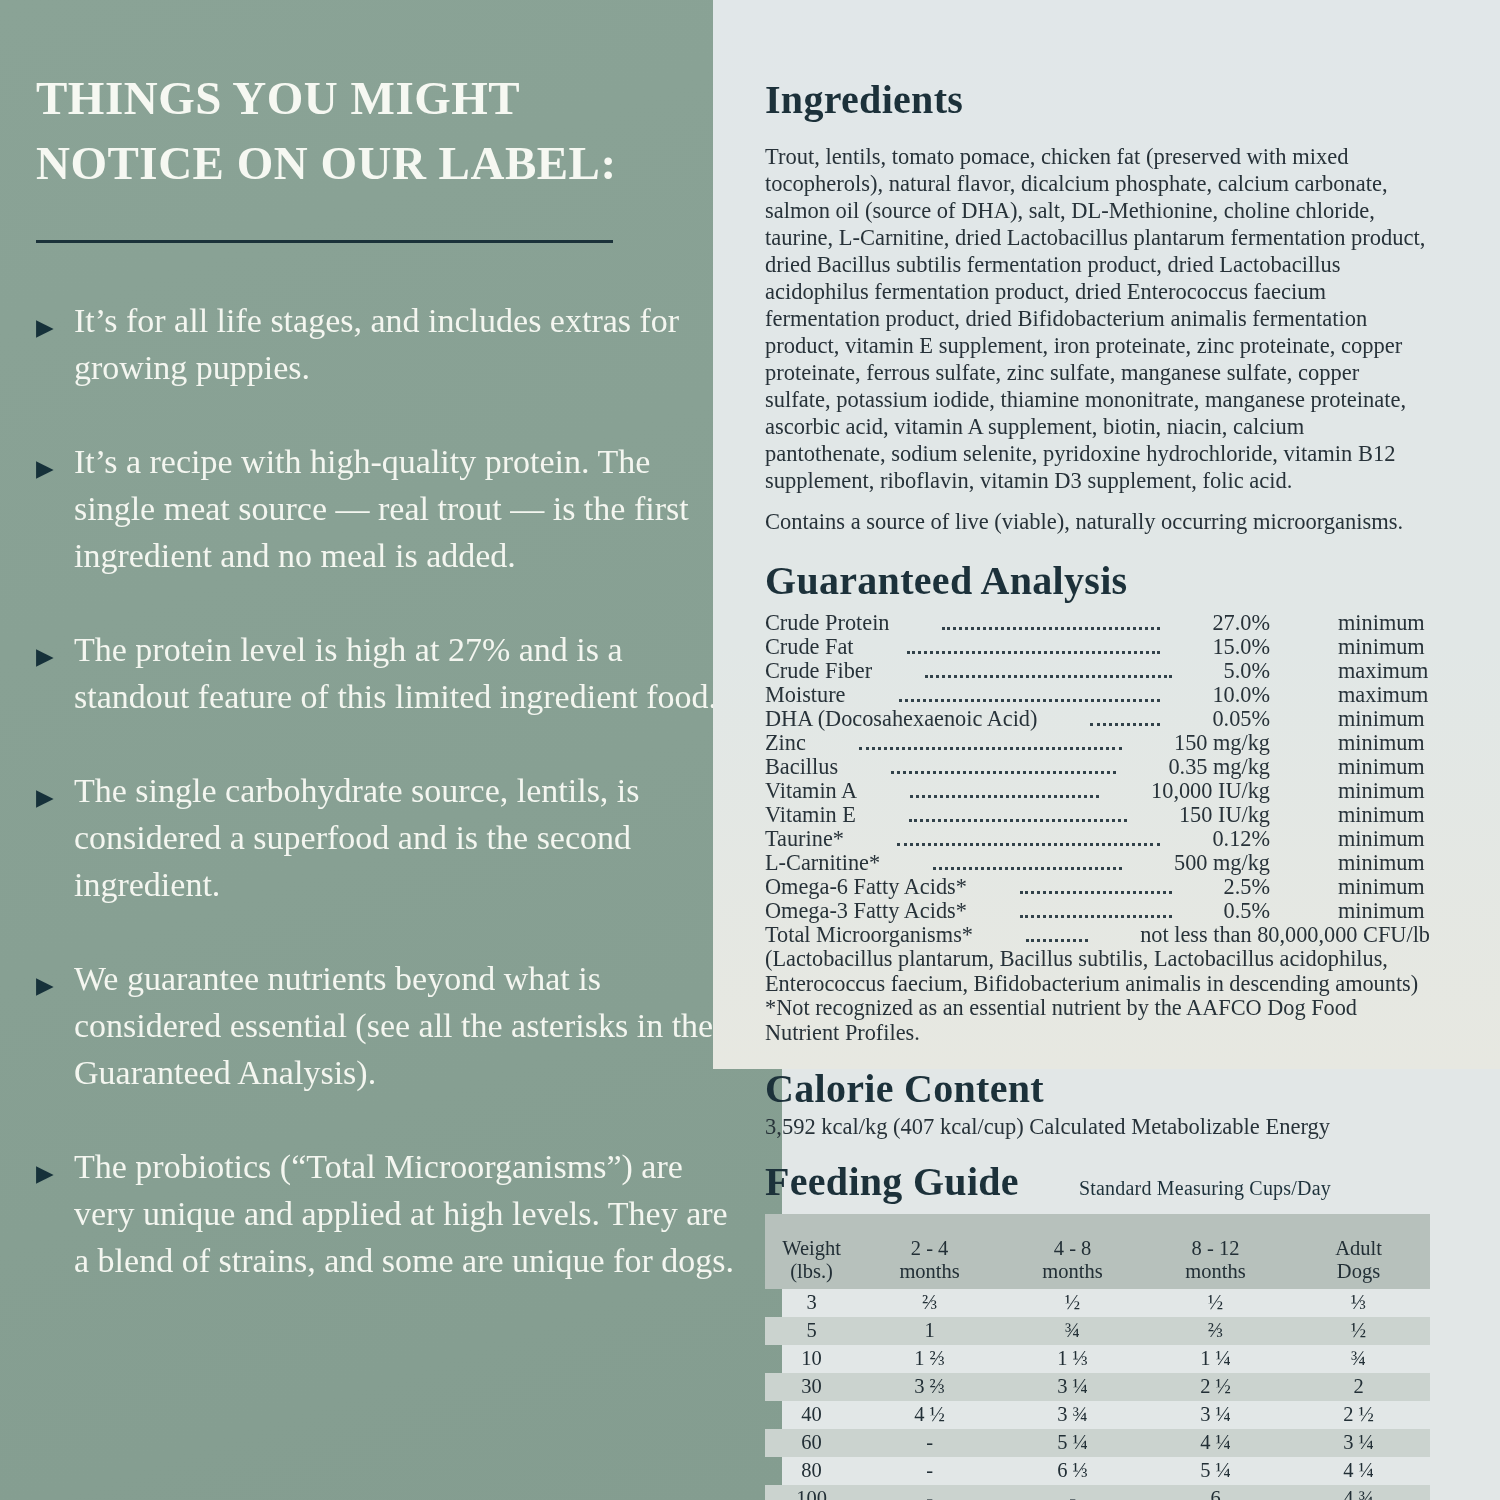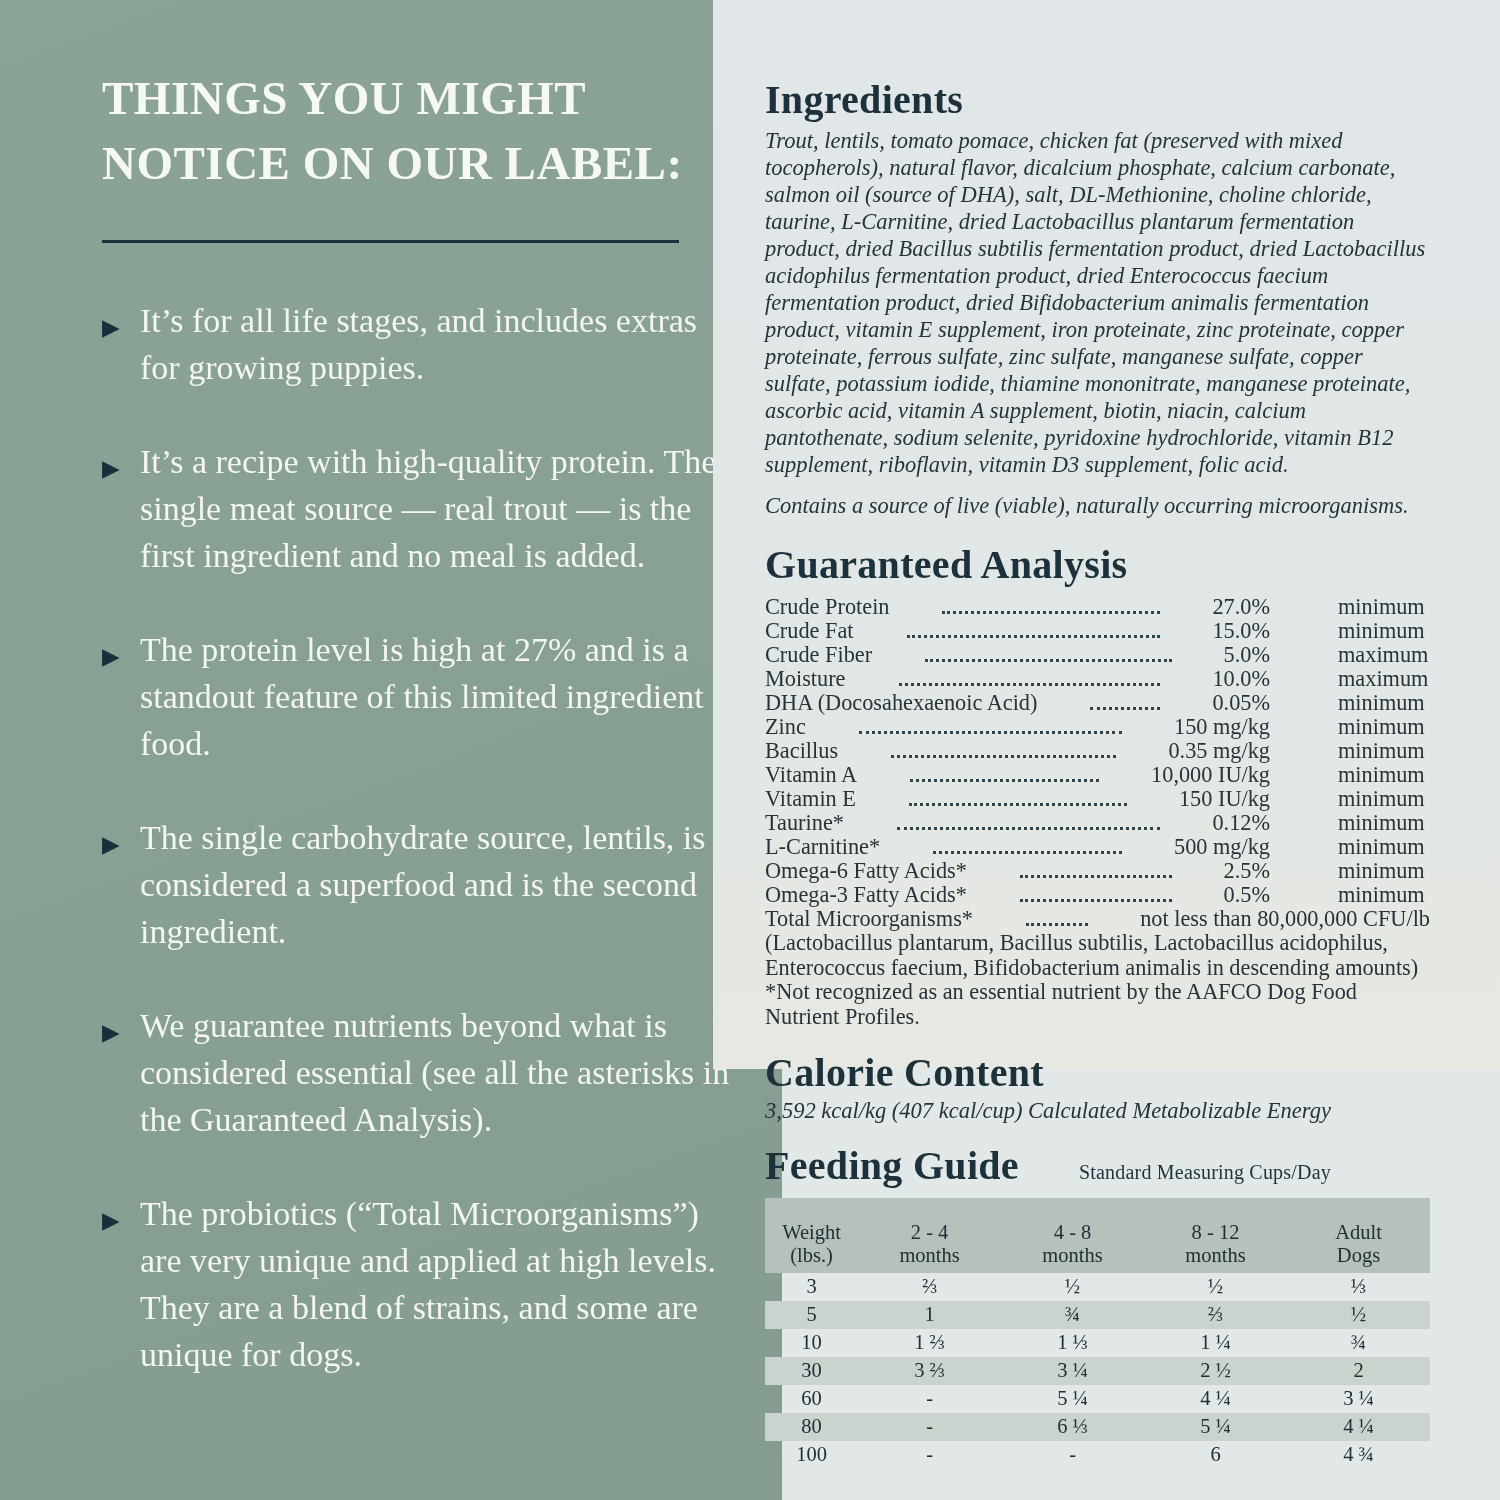--- a/index.html
+++ b/index.html
@@ -3,39 +3,39 @@
 <meta charset="utf-8">
 <style>
   html,body{margin:0;padding:0;}
   body{width:1500px;height:1500px;font-family:"Liberation Serif","DejaVu Serif",serif;}
   .canvas{position:relative;width:1500px;height:1500px;overflow:hidden;background:#e2e7e7;}
 
   
   .left-panel{
     position:absolute;left:0;top:0;width:782px;height:1500px;
     background:linear-gradient(160deg,#8aa396 0%,#87a093 55%,#849d90 100%);
-    box-sizing:border-box;padding:66px 48px 0 102px;color:#f4f6f0;
+    box-sizing:border-box;padding:66px 48px 0 36px;color:#f4f6f0;
   }
   .left-title{
     margin:0;font-size:47px;line-height:65px;font-weight:bold;
     letter-spacing:0.5px;white-space:pre-line;color:#f6f8f2;
   }
   .title-rule{width:577px;height:0;border-top:3px solid #1b323a;margin-top:44px;}
   .bullet-list{list-style:none;margin:54px 0 0 0;padding:0;font-size:34px;line-height:47px;}
   .bullet-item{position:relative;padding-left:38px;margin-bottom:47px;}
   .bullet-marker{position:absolute;left:0;top:7px;font-size:23px;color:#16313a;font-family:"DejaVu Sans",sans-serif;}
 
   
   .right-panel{
     position:absolute;left:713px;top:0;width:787px;height:1069px;
     background:linear-gradient(180deg,#e1e7e9 0%,#e1e7e6 60%,#e7e8e1 100%);
     box-sizing:border-box;padding:78px 70px 0 52px;color:#273239;
   }
   .section-heading{margin:0;font-size:40px;line-height:44px;font-weight:bold;color:#1c313a;letter-spacing:0.3px;}
-  .body-text{margin:5px 0 0 0;font-size:22.5px;line-height:27px;color:#273239;font-style:italic;}
+  .body-text{margin:21px 0 0 0;font-size:22.5px;line-height:27px;color:#273239;}
   .ing-note{margin-top:15px;font-size:22.5px;line-height:26px;}
 
   
   .ga-section{margin-top:24px;}
   .ga-rows{margin-top:8px;}
   .ga-row{display:flex;align-items:baseline;font-size:22.3px;line-height:23.4px;gap:48px;}
   .ga-label{white-space:nowrap;}
   .ga-leader{flex:1;border-bottom:3px dotted #32424a;margin:0 4px 5px 5px;min-width:18px;}
   .ga-value{white-space:nowrap;}
   .ga-qual{width:112px;box-sizing:border-box;padding-left:20px;white-space:nowrap;}
@@ -222,20 +222,27 @@
               <td>¾</td>
             </tr>
             <tr>
               <td>30</td>
               <td>3 ⅔</td>
               <td>3 ¼</td>
               <td>2 ½</td>
               <td>2</td>
             </tr>
             <tr>
+              <td>40</td>
+              <td>4 ½</td>
+              <td>3 ¾</td>
+              <td>3 ¼</td>
+              <td>2 ½</td>
+            </tr>
+            <tr>
               <td>60</td>
               <td>-</td>
               <td>5 ¼</td>
               <td>4 ¼</td>
               <td>3 ¼</td>
             </tr>
             <tr>
               <td>80</td>
               <td>-</td>
               <td>6 ⅓</td>

